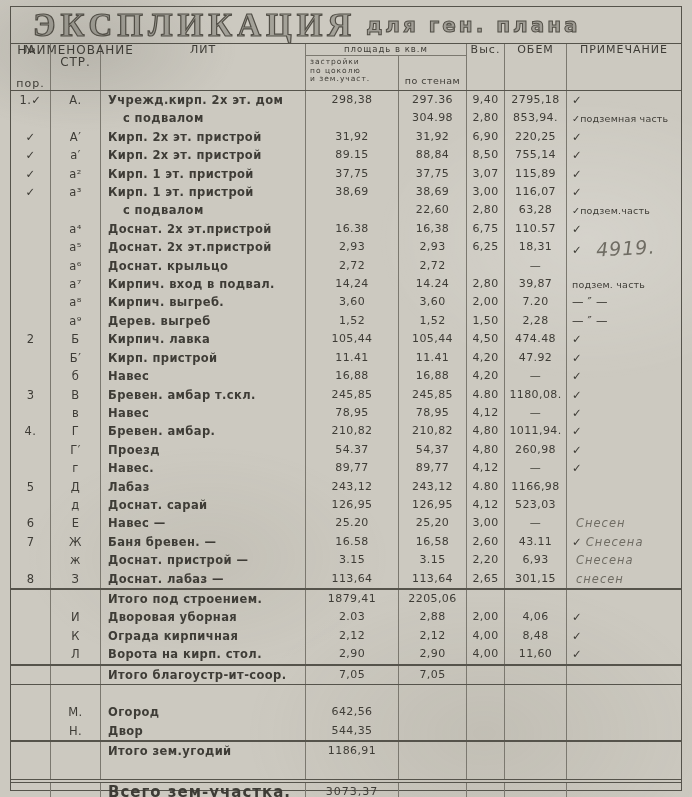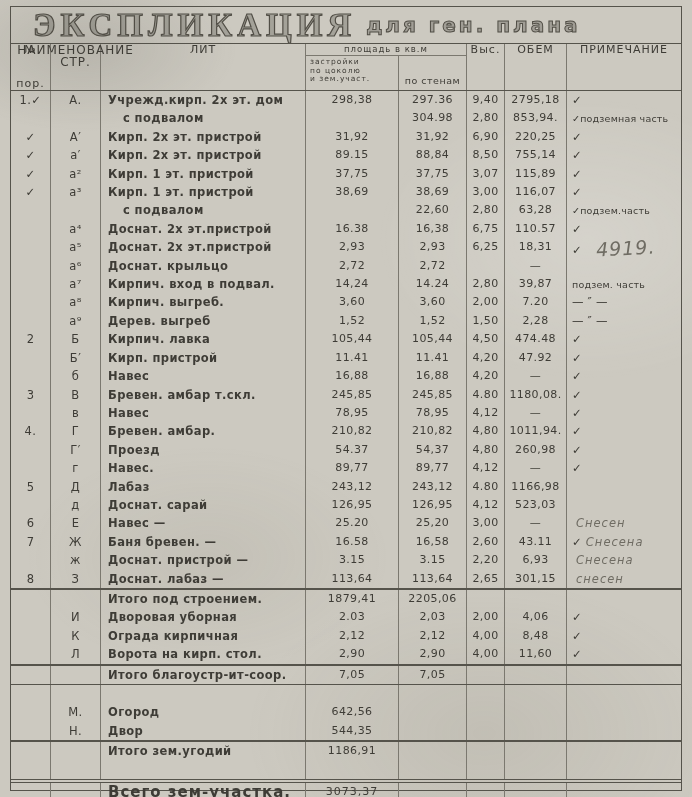--- a/index.html
+++ b/index.html
@@ -386,21 +386,21 @@
         <div class="c c-area2">2205,06</div>
         <div class="c c-h"></div>
         <div class="c c-vol"></div>
         <div class="c c-note"></div>
       </div>
       <div class="row grid">
         <div class="c c-num"></div>
         <div class="c c-lit">И</div>
         <div class="c c-name">Дворовая уборная</div>
         <div class="c c-area1">2.03</div>
-        <div class="c c-area2">2,03</div>
+        <div class="c c-area2">2,88</div>
         <div class="c c-h">2,00</div>
         <div class="c c-vol">4,06</div>
         <div class="c c-note"><span class="ink-note">✓</span></div>
       </div>
       <div class="row grid">
         <div class="c c-num"></div>
         <div class="c c-lit">К</div>
         <div class="c c-name">Ограда кирпичная</div>
         <div class="c c-area1">2,12</div>
         <div class="c c-area2">2,12</div>

